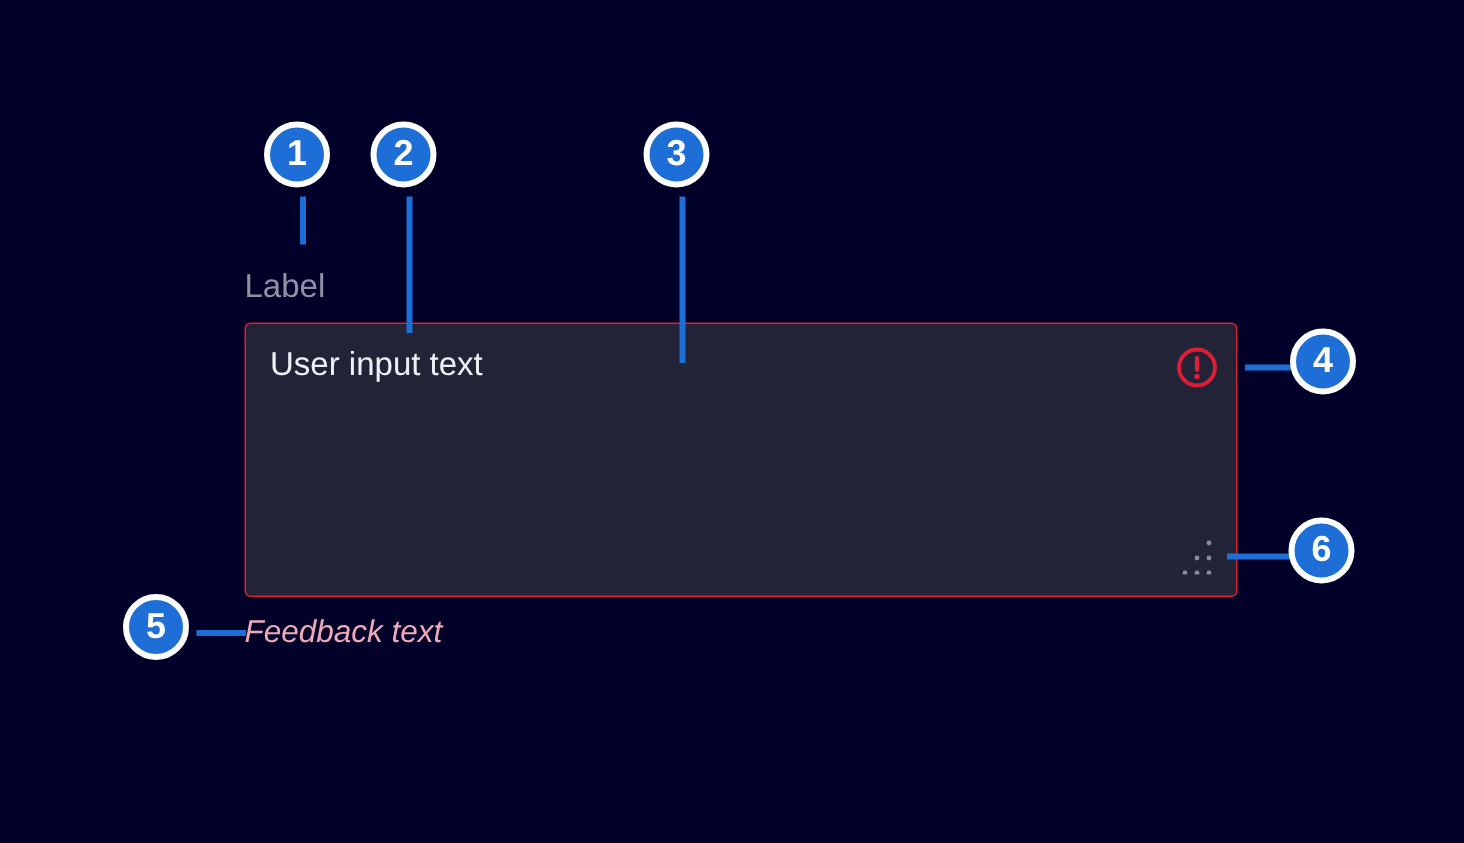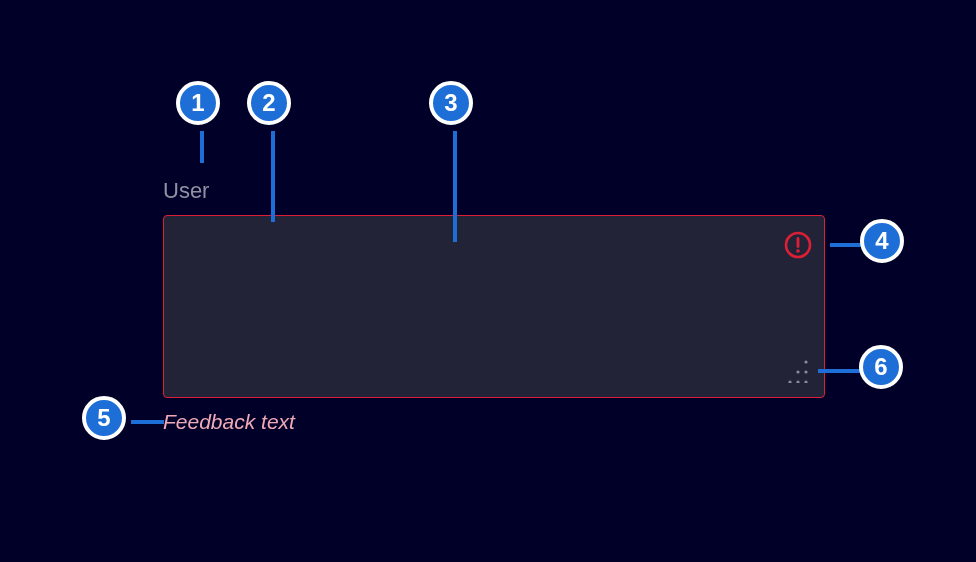--- a/index.html
+++ b/index.html
@@ -78,23 +78,24 @@
     color: var(--callout_text);
     font-size: 24px;
     font-weight: 600;
     line-height: 1;
   }
   .callout-line { background: var(--accent_blue); }
 </style>
 </head>
 <body>
 
-<div class="abs field-label">User</div>
+<div class="abs field-label">Label</div>
 
 <div class="abs textarea-box">
+  <div class="textarea-value">User input text</div>
 
   <svg class="error-icon" viewBox="0 0 28 28">
     <circle cx="14" cy="14" r="12" fill="none" stroke="#dc1f35" stroke-width="2.6"></circle>
     <line x1="14" y1="7.5" x2="14" y2="15.5" stroke="#dc1f35" stroke-width="2.8" stroke-linecap="round"></line>
     <circle cx="14" cy="20" r="1.8" fill="#dc1f35"></circle>
   </svg>
 
   <svg class="resize-grip" viewBox="0 0 20 24">
     <circle cx="18" cy="3" r="1.6" fill="#8b8ba0"></circle>
     <circle cx="10" cy="13" r="1.6" fill="#8b8ba0"></circle>

